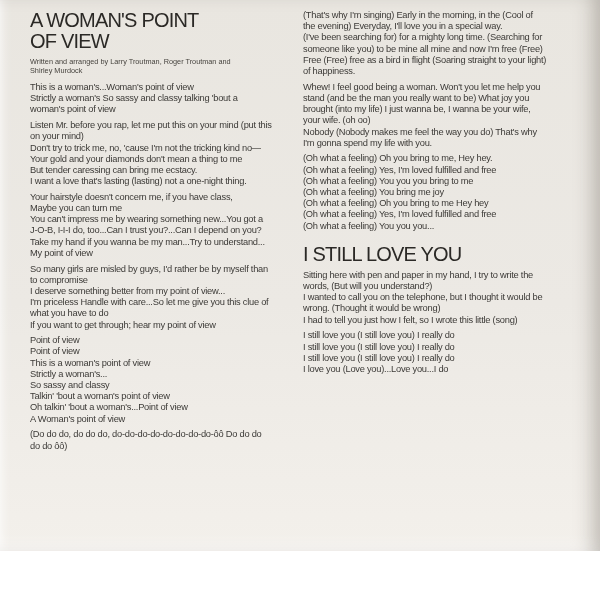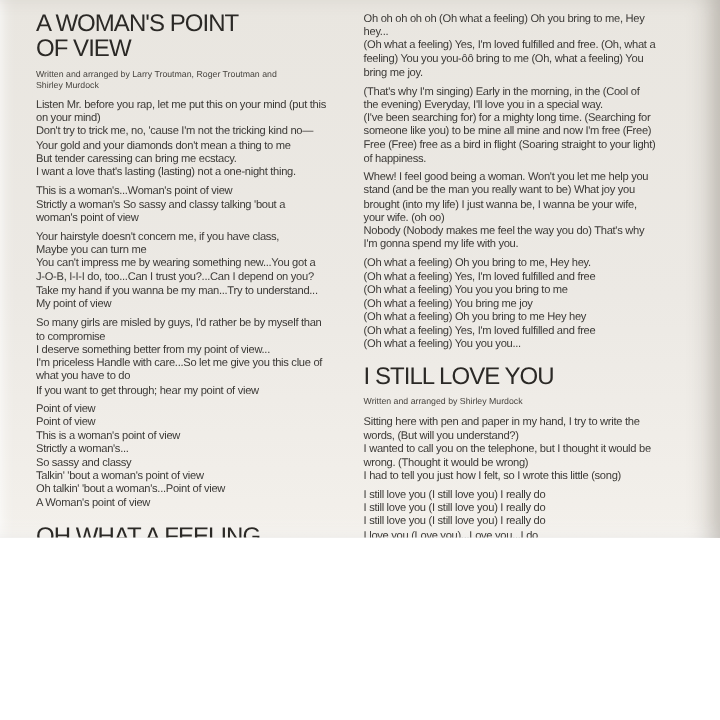--- a/index.html
+++ b/index.html
@@ -1,18 +1,18 @@
 <!DOCTYPE html>
 <html><head>
 <meta charset="utf-8">
 <style>
   html,body{margin:0;padding:0;}
   .page{
     position:relative;
-    width:600px;height:448px;
+    width:600px;height:551px;
     overflow:hidden;
     background:linear-gradient(180deg,#e9e6e0 0%,#ece9e4 55%,#f3f0eb 100%);
     box-shadow:inset -16px 0 20px -10px rgba(96,90,80,.38),
                inset 10px 0 12px -9px rgba(255,255,255,.85),
                inset 0 -14px 16px -10px rgba(255,255,255,.7);
     font-family:"Liberation Sans","DejaVu Sans",sans-serif;
     color:#3c3a37;
   }
   .col{position:absolute;top:10px;}
   .col-left{left:30px;width:272px;}
@@ -37,29 +37,29 @@
 
 <div class="page">
 
   <div class="col col-left">
 
     <section>
       <h1 class="song-title">A WOMAN'S POINT
 OF VIEW</h1>
       <p class="credit">Written and arranged by Larry Troutman, Roger Troutman and
 Shirley Murdock</p>
+      <p class="stanza">This is a woman's...Woman's point of view
+Strictly a woman's So sassy and classy talking 'bout a
+woman's point of view</p>
       <p class="stanza">Listen Mr. before you rap, let me put this on your mind (put this
 on your mind)
 Don't try to trick me, no, 'cause I'm not the tricking kind no—
 Your gold and your diamonds don't mean a thing to me
 But tender caressing can bring me ecstacy.
 I want a love that's lasting (lasting) not a one-night thing.</p>
-      <p class="stanza">This is a woman's...Woman's point of view
-Strictly a woman's So sassy and classy talking 'bout a
-woman's point of view</p>
       <p class="stanza">Your hairstyle doesn't concern me, if you have class,
 Maybe you can turn me
 You can't impress me by wearing something new...You got a
 J-O-B, I-I-I do, too...Can I trust you?...Can I depend on you?
 Take my hand if you wanna be my man...Try to understand...
 My point of view</p>
       <p class="stanza">So many girls are misled by guys, I'd rather be by myself than
 to compromise
 I deserve something better from my point of view...
 I'm priceless Handle with care...So let me give you this clue of
@@ -69,35 +69,29 @@
 Point of view
 This is a woman's point of view
 Strictly a woman's...
 So sassy and classy
 Talkin' 'bout a woman's point of view
 Oh talkin' 'bout a woman's...Point of view
 A Woman's point of view</p>
     </section>
 
     <section>
-      <h1 class="song-title later">OH WHAT A FEELING</h1>
       <p class="stanza">(Do do do, do do do, do-do-do-do-do-do-do-do-ôô Do do do
 do do ôô)</p>
     </section>
 
   </div>
 
   <div class="col col-right">
 
     <section>
-      <p class="stanza">Oh oh oh oh oh (Oh what a feeling) Oh you bring to me, Hey
-hey...
-(Oh what a feeling) Yes, I'm loved fulfilled and free. (Oh, what a
-feeling) You you you-ôô bring to me (Oh, what a feeling) You
-bring me joy.</p>
       <p class="stanza">(That's why I'm singing) Early in the morning, in the (Cool of
 the evening) Everyday, I'll love you in a special way.
 (I've been searching for) for a mighty long time. (Searching for
 someone like you) to be mine all mine and now I'm free (Free)
 Free (Free) free as a bird in flight (Soaring straight to your light)
 of happiness.</p>
       <p class="stanza">Whew! I feel good being a woman. Won't you let me help you
 stand (and be the man you really want to be) What joy you
 brought (into my life) I just wanna be, I wanna be your wife,
 your wife. (oh oo)
@@ -107,21 +101,20 @@
 (Oh what a feeling) Yes, I'm loved fulfilled and free
 (Oh what a feeling) You you you bring to me
 (Oh what a feeling) You bring me joy
 (Oh what a feeling) Oh you bring to me Hey hey
 (Oh what a feeling) Yes, I'm loved fulfilled and free
 (Oh what a feeling) You you you...</p>
     </section>
 
     <section>
       <h1 class="song-title later">I STILL LOVE YOU</h1>
-      <p class="credit">Written and arranged by Shirley Murdock</p>
       <p class="stanza">Sitting here with pen and paper in my hand, I try to write the
 words, (But will you understand?)
 I wanted to call you on the telephone, but I thought it would be
 wrong. (Thought it would be wrong)
 I had to tell you just how I felt, so I wrote this little (song)</p>
       <p class="stanza">I still love you (I still love you) I really do
 I still love you (I still love you) I really do
 I still love you (I still love you) I really do
 I love you (Love you)...Love you...I do</p>
     </section>

